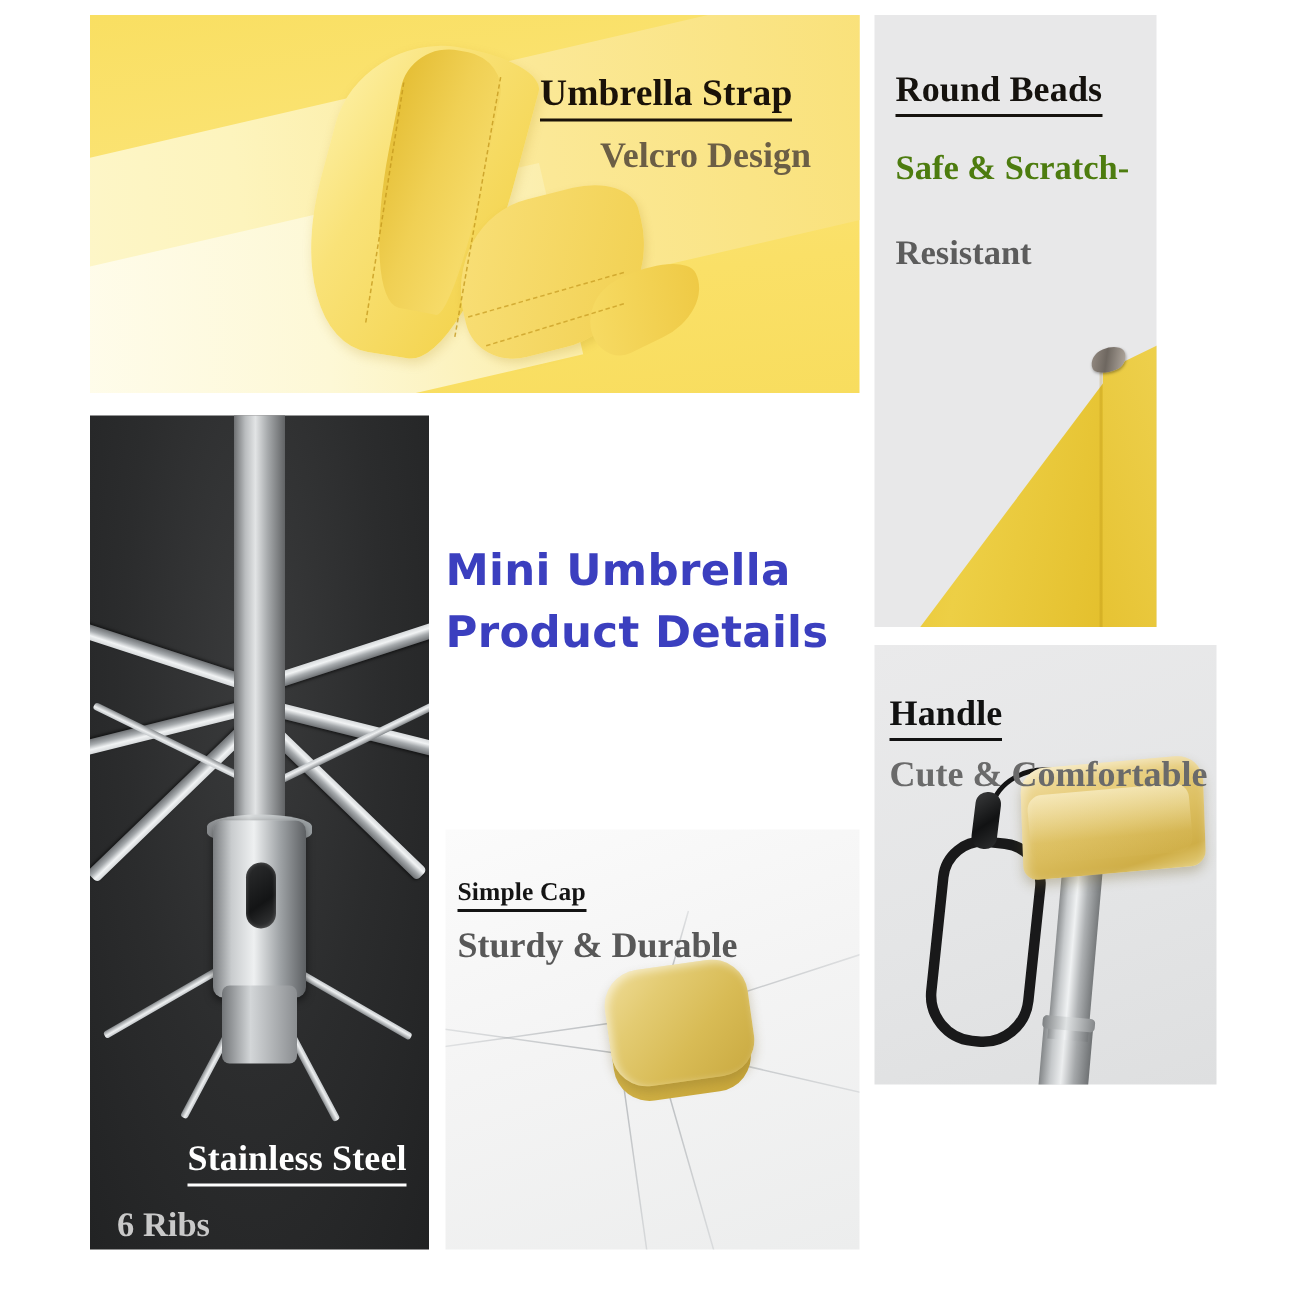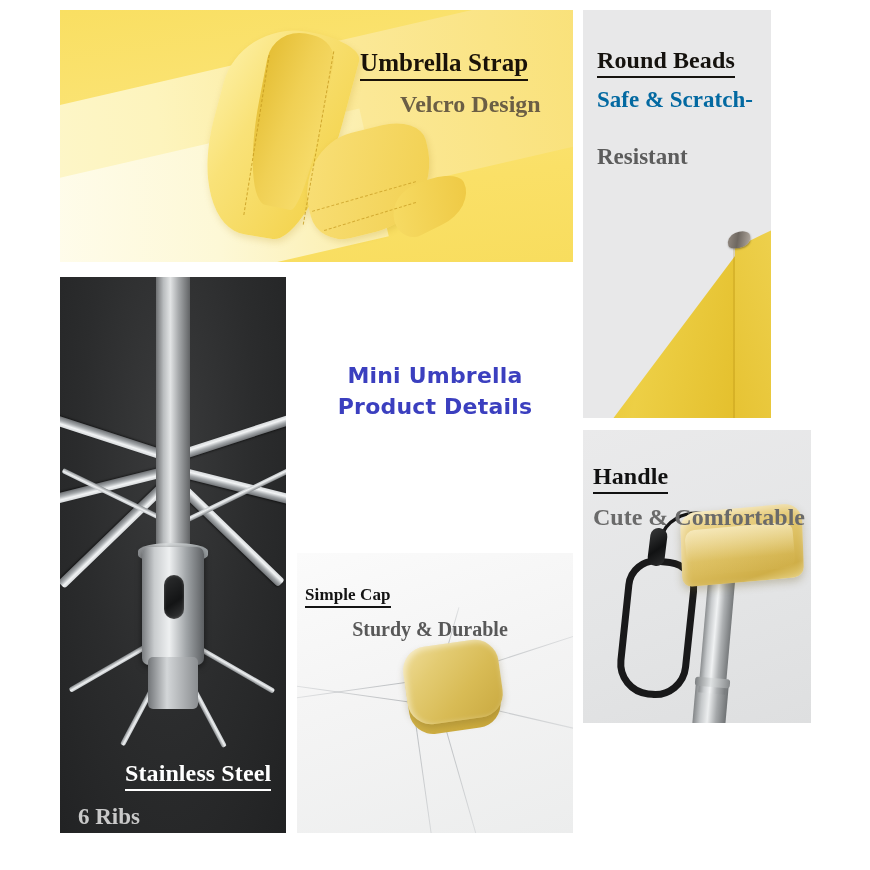--- a/index.html
+++ b/index.html
@@ -324,24 +324,24 @@
     border-radius: 30px 30px 34px 34px;
     transform: rotate(6deg);
     z-index: 8;
   }
 
   
   #center-title {
     position: absolute;
     left: 297px; top: 360px;
     width: 276px;
-    text-align: center;
+    text-align: left;
     font-family: "DejaVu Sans", sans-serif;
     font-weight: bold;
-    font-size: 22px;
+    font-size: 29px;
     line-height: 1.42;
     letter-spacing: 0.2px;
     z-index: 30;
     white-space: pre-line;
   }
 </style>
 </head>
 <body>
 
 <div id="canvas">
@@ -368,21 +368,21 @@
   <div class="panel" id="panel-beads">
     <div class="photo">
       <div id="beads-canopy-left"></div>
       <div id="beads-canopy-right"></div>
       <div id="beads-hem"></div>
       <div id="beads-seam"></div>
       <div id="beads-tip"></div>
     </div>
     <div class="cap-label" style="left:14px; top:16px; width:210px;">
       <span class="cap-title" style="color:#15120e; font-size:24px;">Round Beads</span>
-      <span class="cap-sub" style="color:#0369a1; font-size:23px; margin-top:8px;">Safe &amp; Scratch-</span>
+      <span class="cap-sub" style="color:#4d7c0f; font-size:23px; margin-top:20px;">Safe &amp; Scratch-</span>
       <span class="cap-sub" style="color:#5c5c5c; font-size:23px; margin-top:10px;">Resistant</span>
     </div>
   </div>
 
   <div class="panel" id="panel-ribs">
     <div class="photo">
 
       <div class="rib" style="left:112px; top:176px; width:150px; transform:rotate(-18deg);"></div>
       <div class="rib" style="left:112px; top:188px; width:148px; transform:rotate(14deg);"></div>
       <div class="rib" style="left:112px; top:196px; width:152px; transform:rotate(44deg);"></div>
@@ -414,21 +414,21 @@
       <div class="seam" style="left:118px; top:166px; width:128px; transform:rotate(82deg);"></div>
       <div class="seam" style="left:146px; top:166px; width:122px; transform:rotate(74deg);"></div>
       <div class="seam" style="left:112px; top:148px; width:120px; transform:rotate(188deg);"></div>
       <div class="seam" style="left:112px; top:128px; width:116px; transform:rotate(172deg);"></div>
       <div class="seam" style="left:150px; top:96px; width:44px; transform:rotate(-74deg);"></div>
       <div id="cap-gold-edge"></div>
       <div id="cap-gold"></div>
     </div>
     <div class="cap-label" style="left:8px; top:12px; width:250px;">
       <span class="cap-title" style="color:#141414; font-size:17px;">Simple Cap</span>
-      <span class="cap-sub" style="color:#585858; font-size:20px; margin-top:9px;text-align:center;">Sturdy &amp; Durable</span>
+      <span class="cap-sub" style="color:#585858; font-size:24px; margin-top:9px;">Sturdy &amp; Durable</span>
     </div>
   </div>
 
   <div class="panel" id="panel-handle">
     <div class="photo">
       <svg width="228" height="403" viewBox="0 0 228 403" style="position:absolute; left:0; top:0; z-index:8;">
         <path d="M78 108 C 82 92, 100 80, 122 84" stroke="#141415" stroke-width="3.2" fill="none" stroke-linecap="round"></path>
       </svg>
       <div id="handle-loop"></div>
       <div id="handle-strap-knob"></div>

